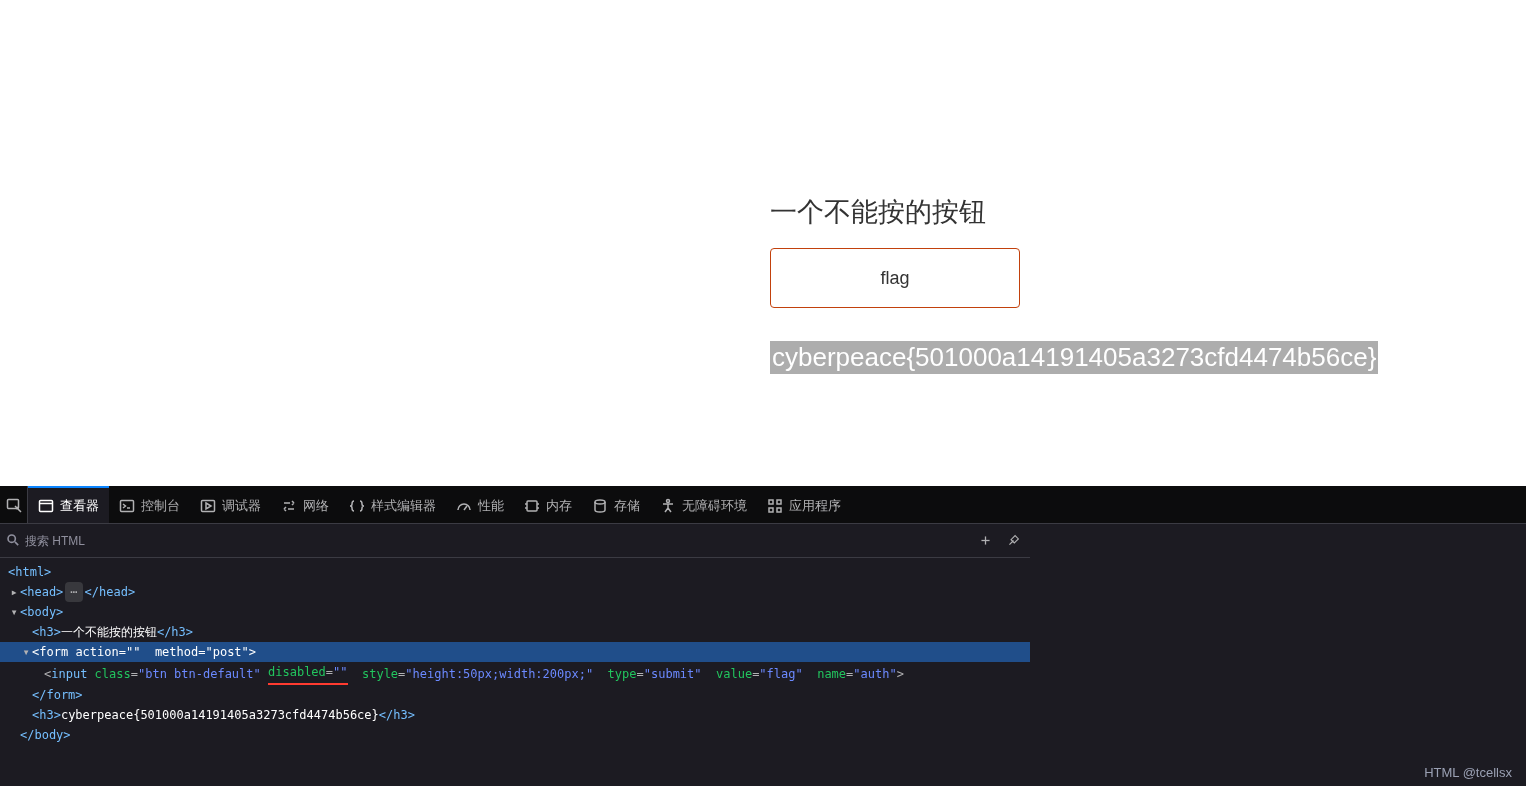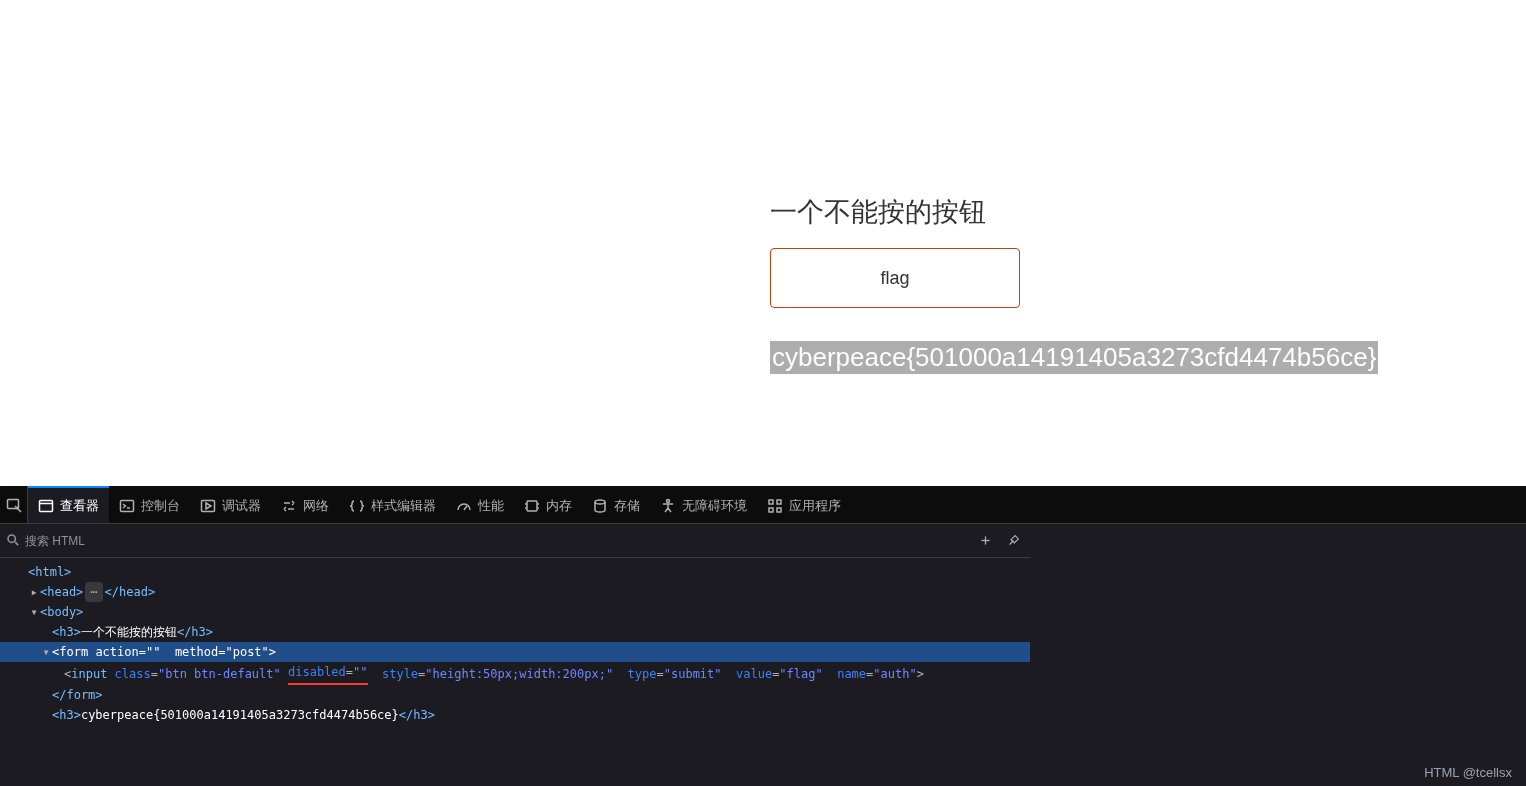--- a/index.html
+++ b/index.html
@@ -56,25 +56,25 @@
     flex:1 1 auto; background:transparent; border:none; outline:none; color:#d7d7db; font-size:12px;
   }
   .dt-search input::placeholder{ color:#8f8f9d; }
   .dt-search .sbtn{ width:22px; height:22px; display:flex;align-items:center;justify-content:center; cursor:pointer;}
   
   .dt-body{
     font-family:Consolas,Menlo,monospace; font-size:12px; line-height:20px; padding:4px 0;
     position:relative;
     width:1030px; 
   }
-  .row{ padding:0 22px; white-space:pre; display:flex; align-items:center;}
+  .row{ padding:0 2px; white-space:pre; display:flex; align-items:center;}
   .row .ind{ display:inline-block; }
   .tw{ display:inline-block; width:12px; text-align:center; color:#b1b1b3; cursor:pointer;}
   .tag   { color:#75bfff; }
-  .attr  { color:#3b82f6; }
+  .attr  { color:#22c55e; }
   .val   { color:#6b89ff; }
   .txt   { color:#fff; }
   .ellips{ background:#38383d; color:#b1b1b3; padding:0 5px; border-radius:4px; margin:0 2px;}
   .row.sel{ background:#204e8a; color:#fff; }
   .row.sel .tag,.row.sel .attr,.row.sel .val{ color:#fff; }
   .row.selinput{ position:relative; }
   .underline{
     display:inline-block; border-bottom:2px solid #ff3b30; padding-bottom:1px;
   }
   .watermark{
@@ -241,17 +241,18 @@
     <div class="row"><span class="ind" style="width:30px"></span><span class="tag">&lt;h3&gt;</span><span class="txt">一个不能按的按钮</span><span class="tag">&lt;/h3&gt;</span></div>
 
     <div class="row sel"><span class="ind" style="width:18px"></span><span class="tw">▾</span><span>&lt;</span><span class="tag">form</span><span> </span><span class="attr">action</span><span>=</span><span class="val">""</span><span>  </span><span class="attr">method</span><span>=</span><span class="val">"post"</span><span>&gt;</span></div>
 
     <div class="row selinput"><span class="ind" style="width:42px"></span><span>&lt;</span><span class="tag">input</span><span> </span><span class="attr">class</span><span>=</span><span class="val">"btn btn-default"</span><span> </span><span class="underline"><span class="attr">disabled</span><span>=</span><span class="val">""</span></span><span>  </span><span class="attr">style</span><span>=</span><span class="val">"height:50px;width:200px;"</span><span>  </span><span class="attr">type</span><span>=</span><span class="val">"submit"</span><span>  </span><span class="attr">value</span><span>=</span><span class="val">"flag"</span><span>  </span><span class="attr">name</span><span>=</span><span class="val">"auth"</span><span>&gt;</span></div>
 
     <div class="row"><span class="ind" style="width:30px"></span><span class="tag">&lt;/form&gt;</span></div>
 
     <div class="row"><span class="ind" style="width:30px"></span><span class="tag">&lt;h3&gt;</span><span class="txt">cyberpeace{501000a14191405a3273cfd4474b56ce}</span><span class="tag">&lt;/h3&gt;</span></div>
 
+    <div class="row"><span class="ind" style="width:18px"></span><span class="tag">&lt;/body&gt;</span></div>
 
   </div>
 
   <div class="watermark">HTML @tcellsx</div>
 </div>
 
 </body></html>

